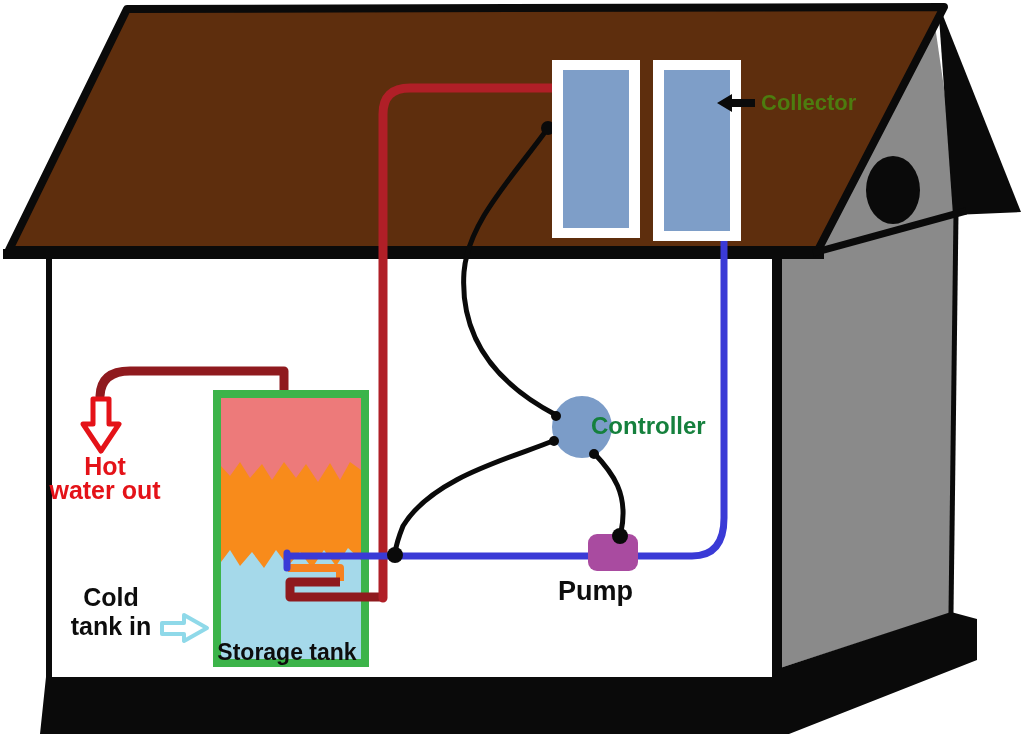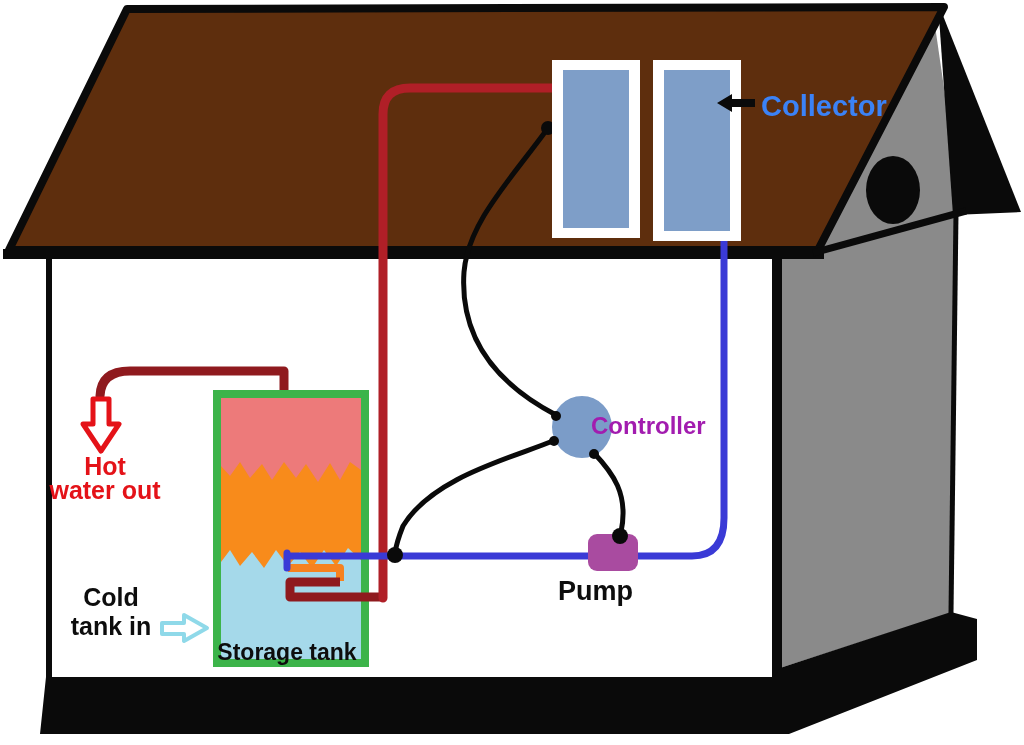--- a/index.html
+++ b/index.html
@@ -11,22 +11,22 @@
     font-family:"Liberation Sans", sans-serif;
   }
   #diagram-svg{position:absolute;left:0;top:0;}
   .lbl{
     position:absolute;
     font-family:"Liberation Sans", sans-serif;
     font-weight:bold;
     white-space:nowrap;
     user-select:none;
   }
-  .lbl-collector{left:761px;top:90px;font-size:29px;color:#3b82f6;}
-  .lbl-controller{left:591px;top:412px;font-size:24px;color:#a21caf;}
+  .lbl-collector{left:761px;top:90px;font-size:22px;color:#4d7c0f;}
+  .lbl-controller{left:591px;top:412px;font-size:24px;color:#15803d;}
   .lbl-pump{left:558px;top:576px;font-size:27px;color:#0d0d0d;}
   .lbl-storage{left:211px;top:639px;width:152px;text-align:center;font-size:23px;color:#0d0d0d;}
   .lbl-hot{left:38px;top:454px;width:134px;text-align:center;font-size:25px;line-height:24px;color:#e41218;}
   .lbl-cold{left:44px;top:583px;width:134px;text-align:center;font-size:25px;line-height:29px;color:#0d0d0d;}
 </style>
 </head>
 <body>
 
 <div id="stage">
 

